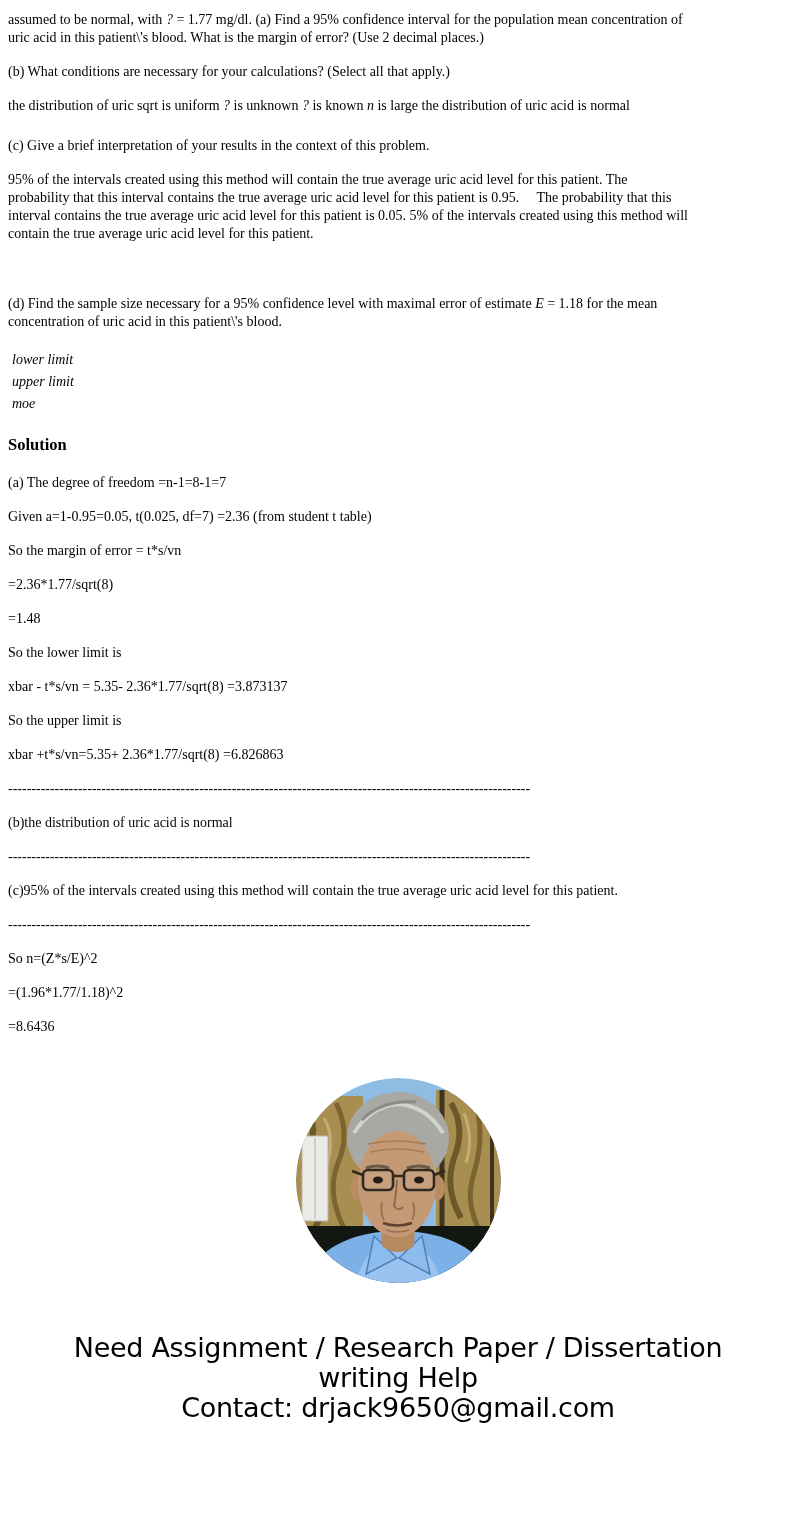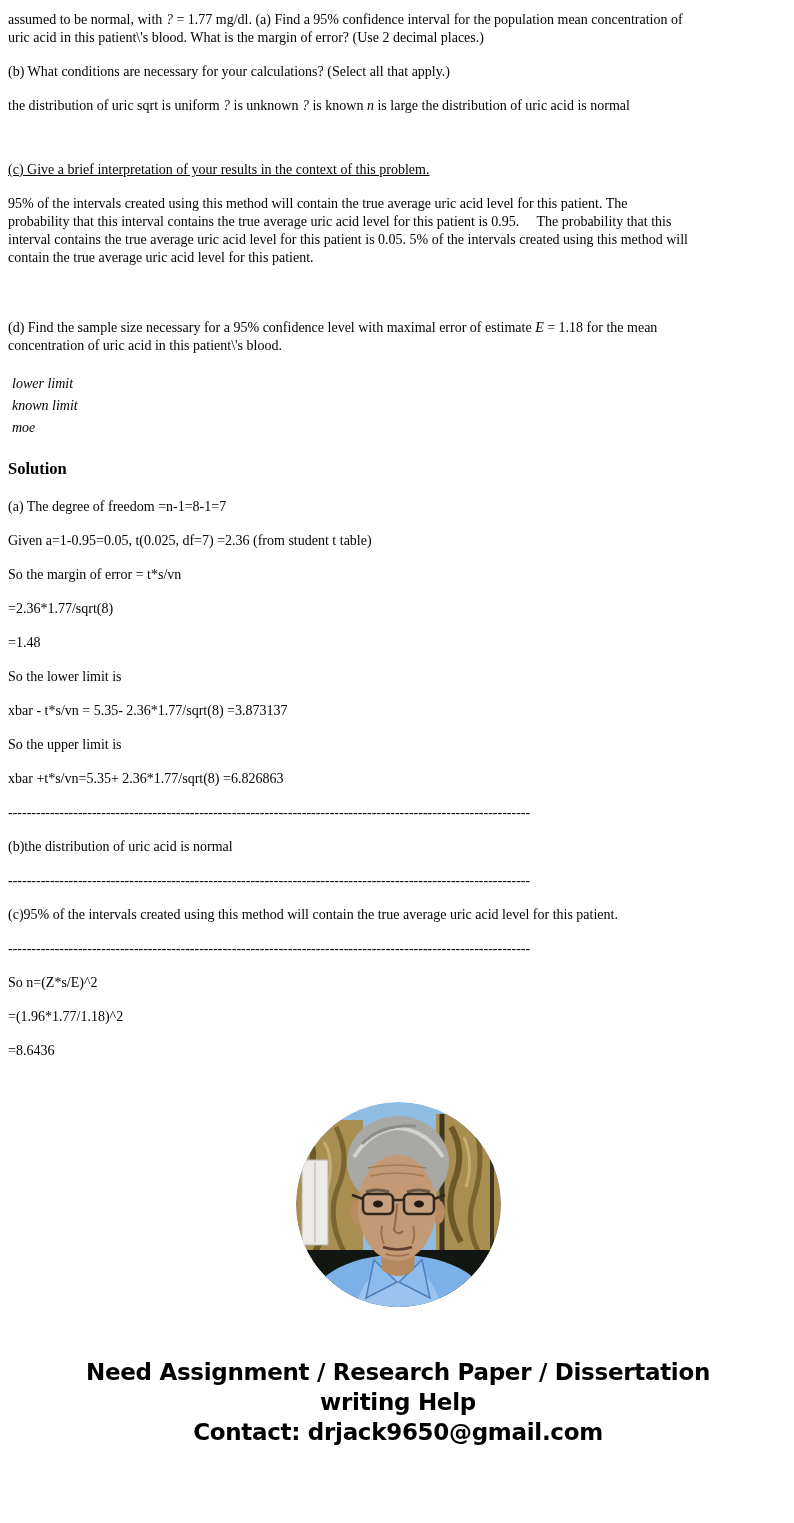--- a/index.html
+++ b/index.html
@@ -11,21 +11,21 @@
     font-family: "Liberation Serif", serif;
   }
   .content { padding: 11px 6px 0 8px; }
   .line {
     font-size: 14px;
     line-height: 18px;
     white-space: pre;
   }
   .it { font-style: italic; }
   .mt16 { margin-top: 16px; }
-  .mt34 { margin-top: 46px; text-decoration: underline; }
+  .mt34 { margin-top: 22px; }
   .mt52 { margin-top: 52px; }
   .answer-label {
     font-size: 14px;
     line-height: 22px;
     padding-left: 4px;
     white-space: pre;
     font-style: italic;
   }
   .answers { margin-top: 18px; }
   .solution-heading {
@@ -43,22 +43,22 @@
   .avatar-circle {
     width: 205px; height: 205px;
     border-radius: 50%;
     overflow: hidden;
     display: block;
   }
   .footer {
     margin-top: 50px;
     text-align: center;
     font-family: "DejaVu Sans", sans-serif;
-    font-weight: bold;
-    font-size: 23px;
+    font-weight: normal;
+    font-size: 27px;
     line-height: 30px;
     letter-spacing: -0.3px;
     color: #000000;
   }
 </style>
 </head>
 <body>
 
 <div class="content">
 
@@ -78,21 +78,21 @@
     <div class="line">contain the true average uric acid level for this patient.</div>
   </div>
 
   <div class="mt52">
     <div class="line"><span>(d) Find the sample size necessary for a 95% confidence level with maximal error of estimate </span><span class="it">E</span><span> = 1.18 for the mean</span></div>
     <div class="line">concentration of uric acid in this patient\'s blood.</div>
   </div>
 
   <div class="answers">
     <div class="answer-label">lower limit</div>
-    <div class="answer-label">known limit</div>
+    <div class="answer-label">upper limit</div>
     <div class="answer-label">moe</div>
   </div>
 
   <div class="solution-heading">Solution</div>
 
   <div class="line sol-first">(a) The degree of freedom =n-1=8-1=7</div>
   <div class="line mt16">Given a=1-0.95=0.05, t(0.025, df=7) =2.36 (from student t table)</div>
   <div class="line mt16">So the margin of error = t*s/vn</div>
   <div class="line mt16">=2.36*1.77/sqrt(8)</div>
   <div class="line mt16">=1.48</div>

